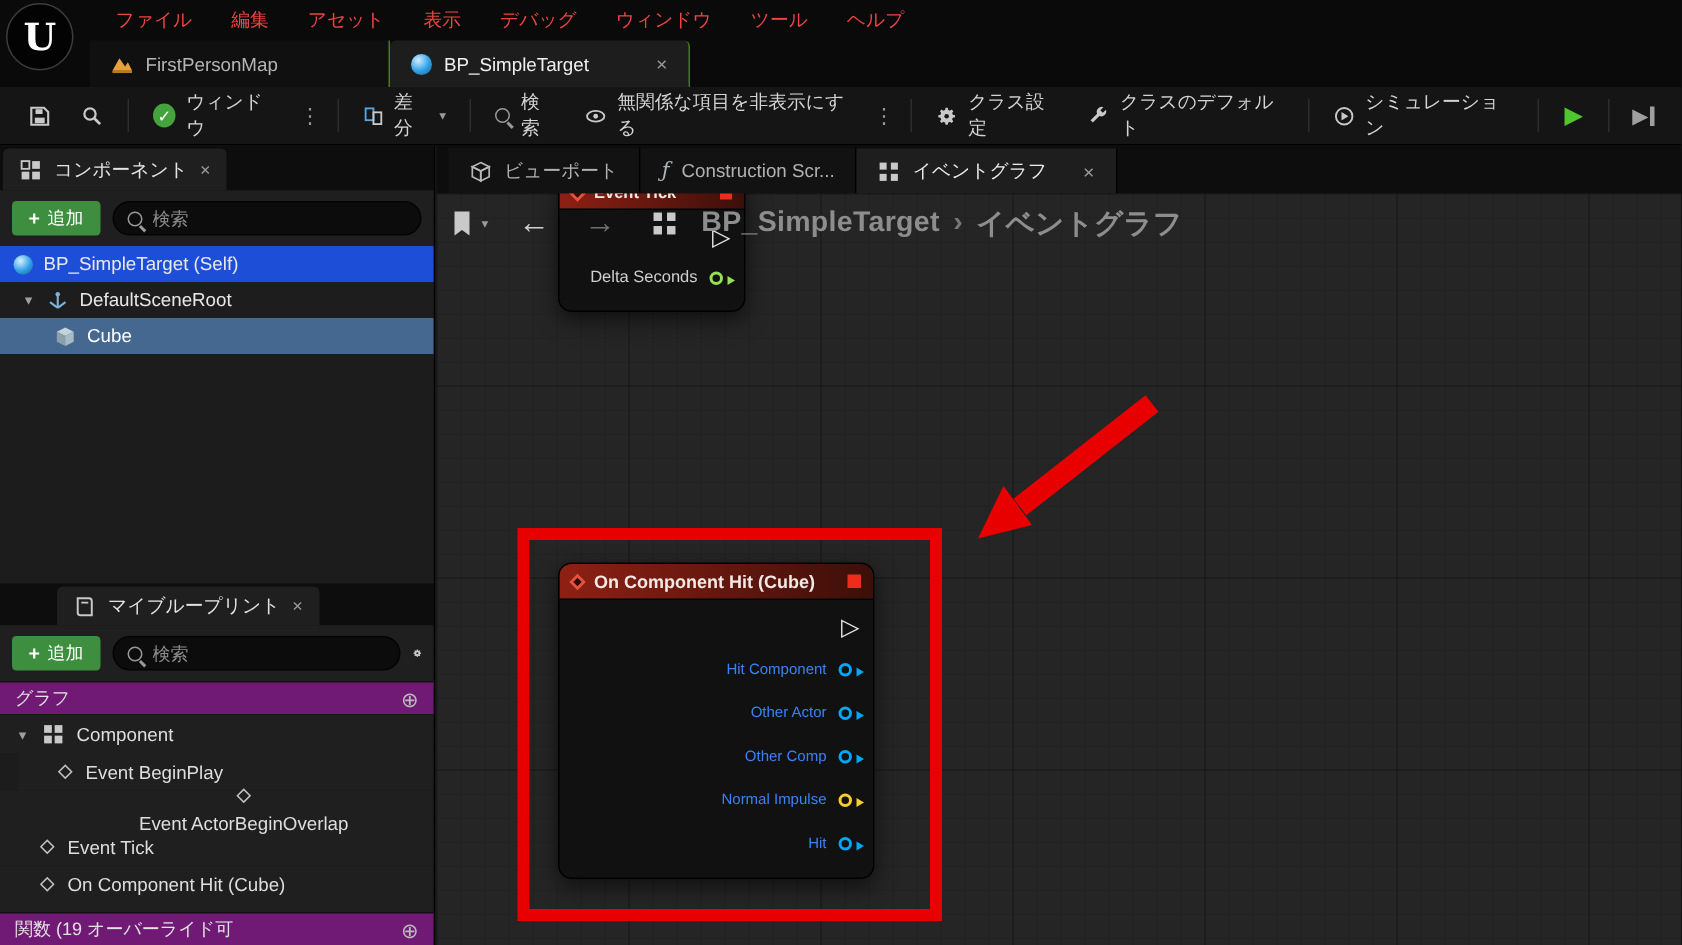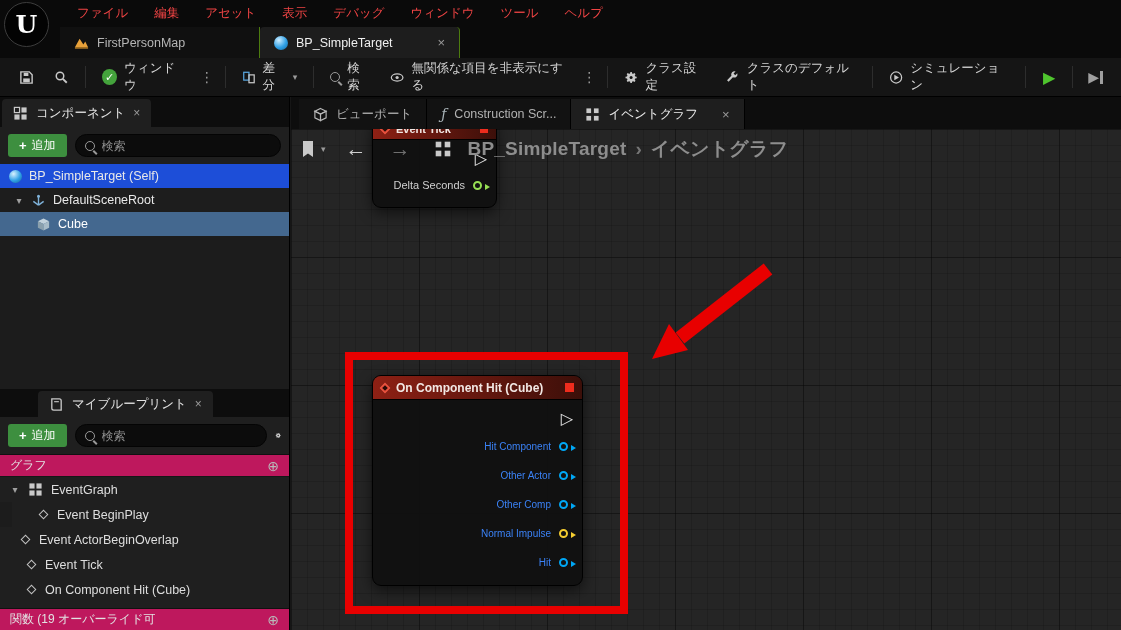--- a/index.html
+++ b/index.html
@@ -49,21 +49,21 @@
   .searchpill input::placeholder { color:#8d8d8d; }
 
   .comp-tree { background:#1d1d1d; }
   .trow { display:flex; align-items:center; gap:7px; height:24px; padding-left:9px; color:#e8e8e8; }
   .trow.first { background:#1d4ed8; }
   .trow.sel { background:#44688f; color:#fff; }
   .caret { color:#9f9f9f; font-size:10px; width:10px; text-align:center; }
   .sphere { width:13px; height:13px; border-radius:50%; background:radial-gradient(circle at 35% 30%, #d8f1ff, #2fa0e6 55%, #15608f); flex:none; }
   .comp-fill { height:153px; background:#1c1c1c; }
 
-  .sechdr { height:23px; background:#be185d; display:flex; align-items:center; padding:0 10px; color:#e2e2e2; font-size:12px; border-top:1px solid #111; border-bottom:1px solid #171717; }
+  .sechdr { height:23px; background:#701a75; display:flex; align-items:center; padding:0 10px; color:#e2e2e2; font-size:12px; border-top:1px solid #111; border-bottom:1px solid #171717; }
   .oplus { margin-left:auto; color:#b9b9b9; font-size:14px; }
   .mbrow { display:flex; align-items:center; gap:8px; height:25px; padding-left:10px; color:#dedede; background:#1f1f1f; }
   .diamond { width:7px; height:7px; border:1.5px solid #c2c2c2; transform:rotate(45deg); flex:none; margin:0 2px; }
   .mb-gap { height:6px; background:#1f1f1f; }
 
   
   .main-tabs { position:absolute; left:291px; top:97px; width:830px; height:32px; background:#0d0d0d; display:flex; align-items:flex-end; padding-left:8px; }
   .mtab { height:30px; display:flex; align-items:center; gap:8px; padding:0 14px; color:#b2b2b2; background:#121212; border-right:1px solid #000; }
   .mtab.active { background:#1e1e1e; color:#ececec; }
   .fglyph { color:#a9b4b9; font-style:italic; font-family:"DejaVu Serif", serif; font-size:14px; }
@@ -297,27 +297,27 @@
         <span class="oplus">⊕</span>
       </div>
       <div class="mbrow">
         <span class="caret">▾</span>
         <svg class="ic" viewBox="0 0 16 16">
             <rect x="1.5" y="1.5" width="5.5" height="5.5" fill="#c9c9c9"></rect>
             <rect x="9" y="1.5" width="5.5" height="5.5" fill="#c9c9c9"></rect>
             <rect x="1.5" y="9" width="5.5" height="5.5" fill="#c9c9c9"></rect>
             <rect x="9" y="9" width="5.5" height="5.5" fill="#c9c9c9"></rect>
           </svg>
-        <span>EventGraph</span>
+        <span>Component</span>
       </div>
       <div class="mbrow" style="padding-left:26px;margin-left:12px;">
         <span class="diamond"></span>
         <span>Event BeginPlay</span>
       </div>
-      <div class="mbrow" style="padding-left:20px;">
+      <div class="mbrow" style="padding-left:36px;flex-direction:column;">
         <span class="diamond"></span>
         <span>Event ActorBeginOverlap</span>
       </div>
       <div class="mbrow" style="padding-left:26px;">
         <span class="diamond"></span>
         <span>Event Tick</span>
       </div>
       <div class="mbrow" style="padding-left:26px;">
         <span class="diamond"></span>
         <span>On Component Hit (Cube)</span>

